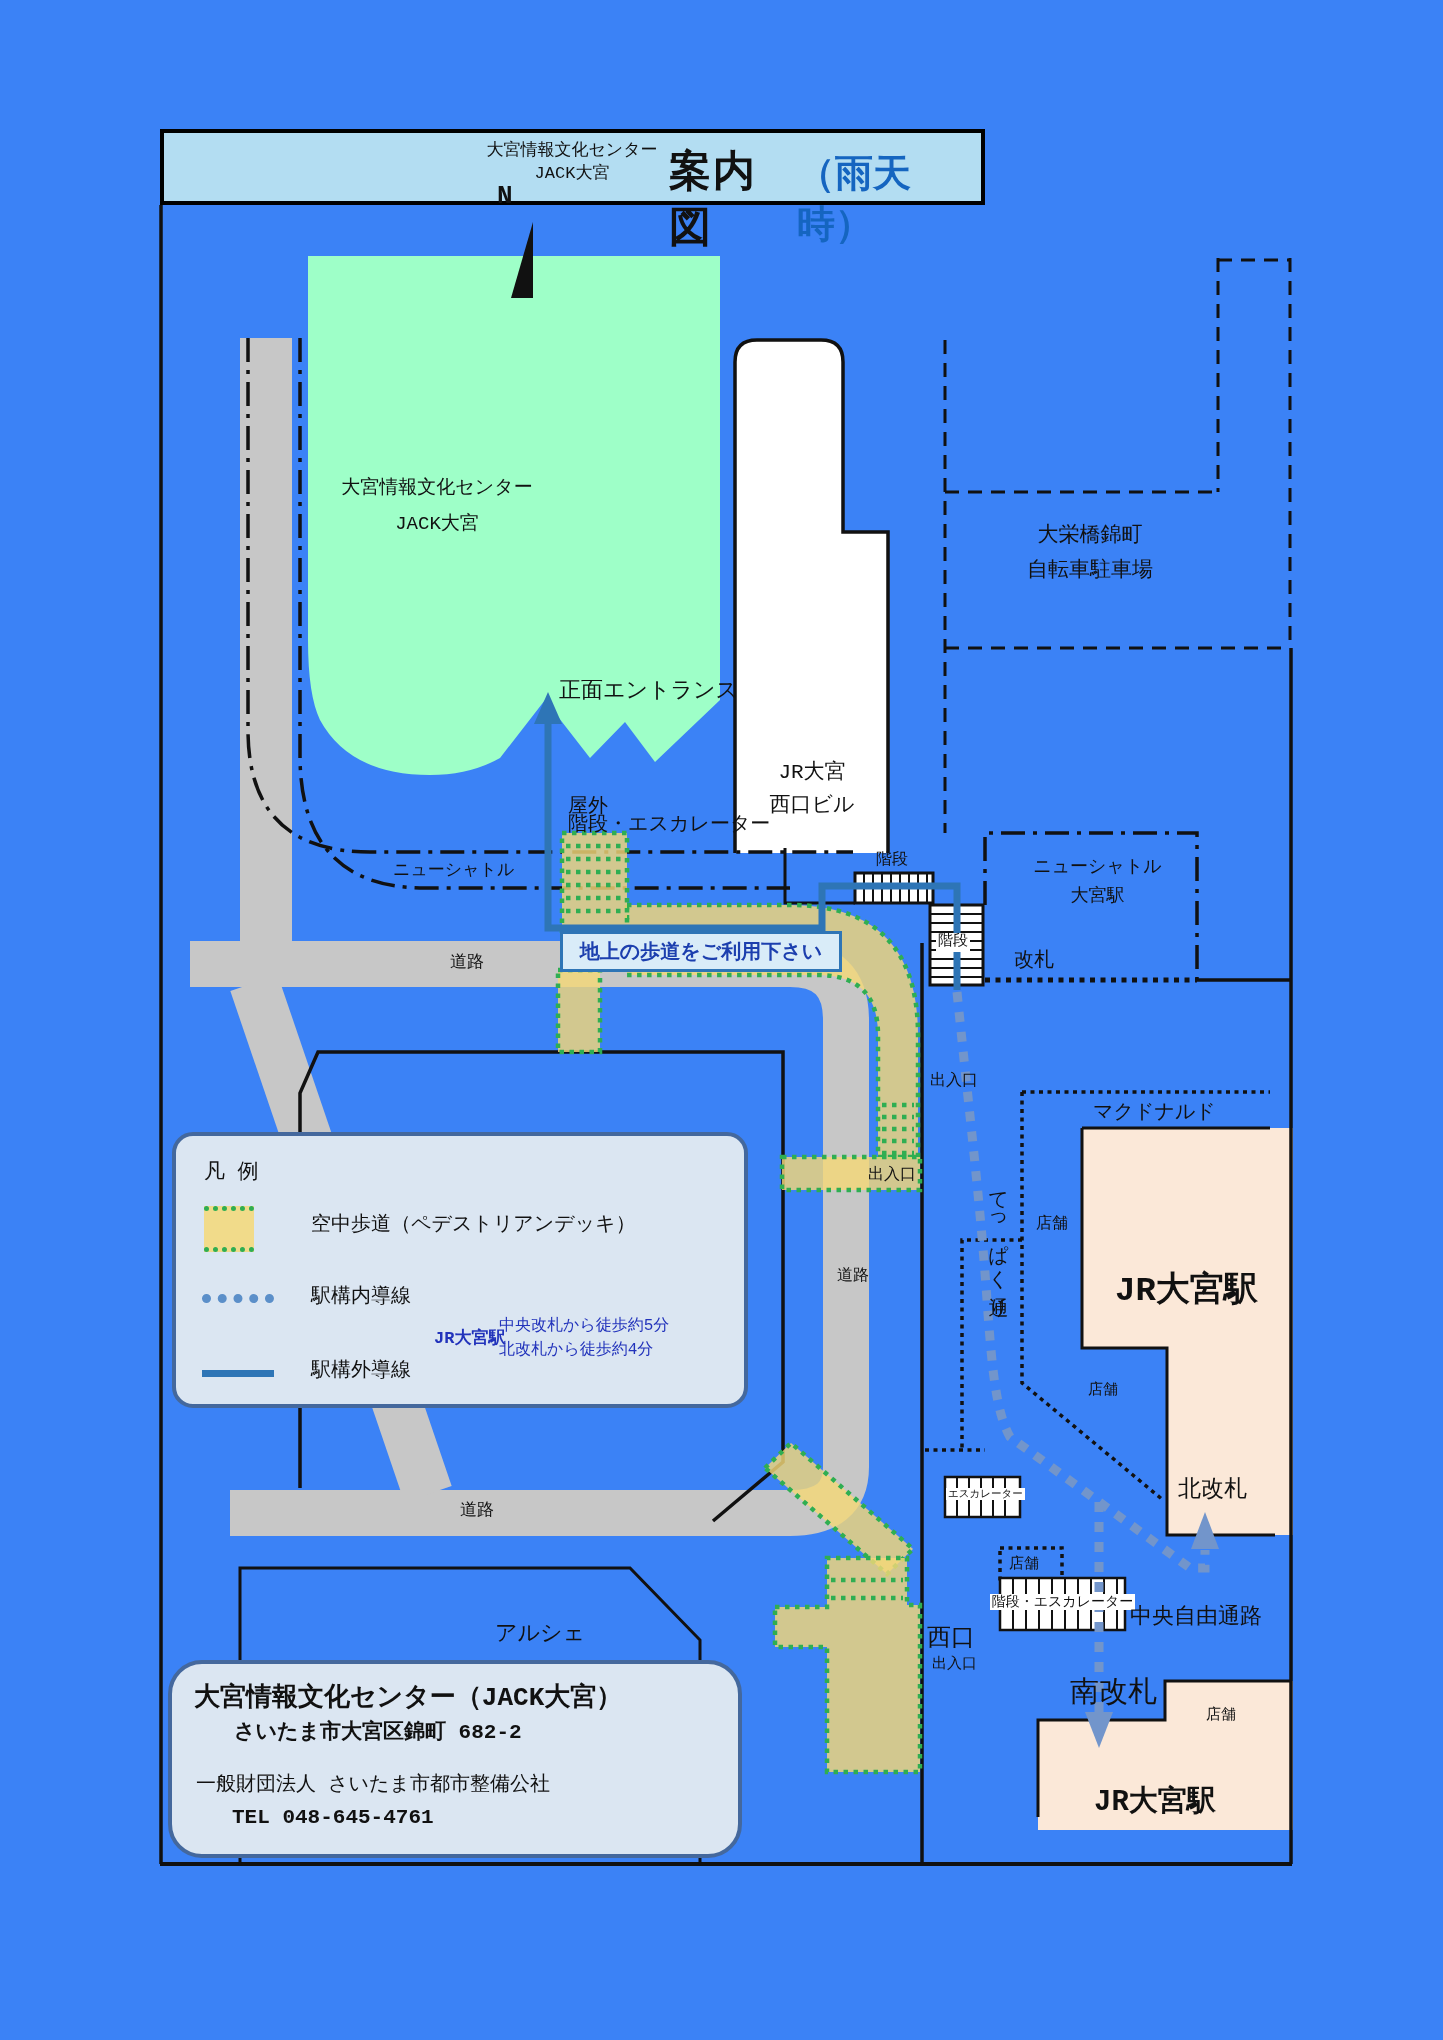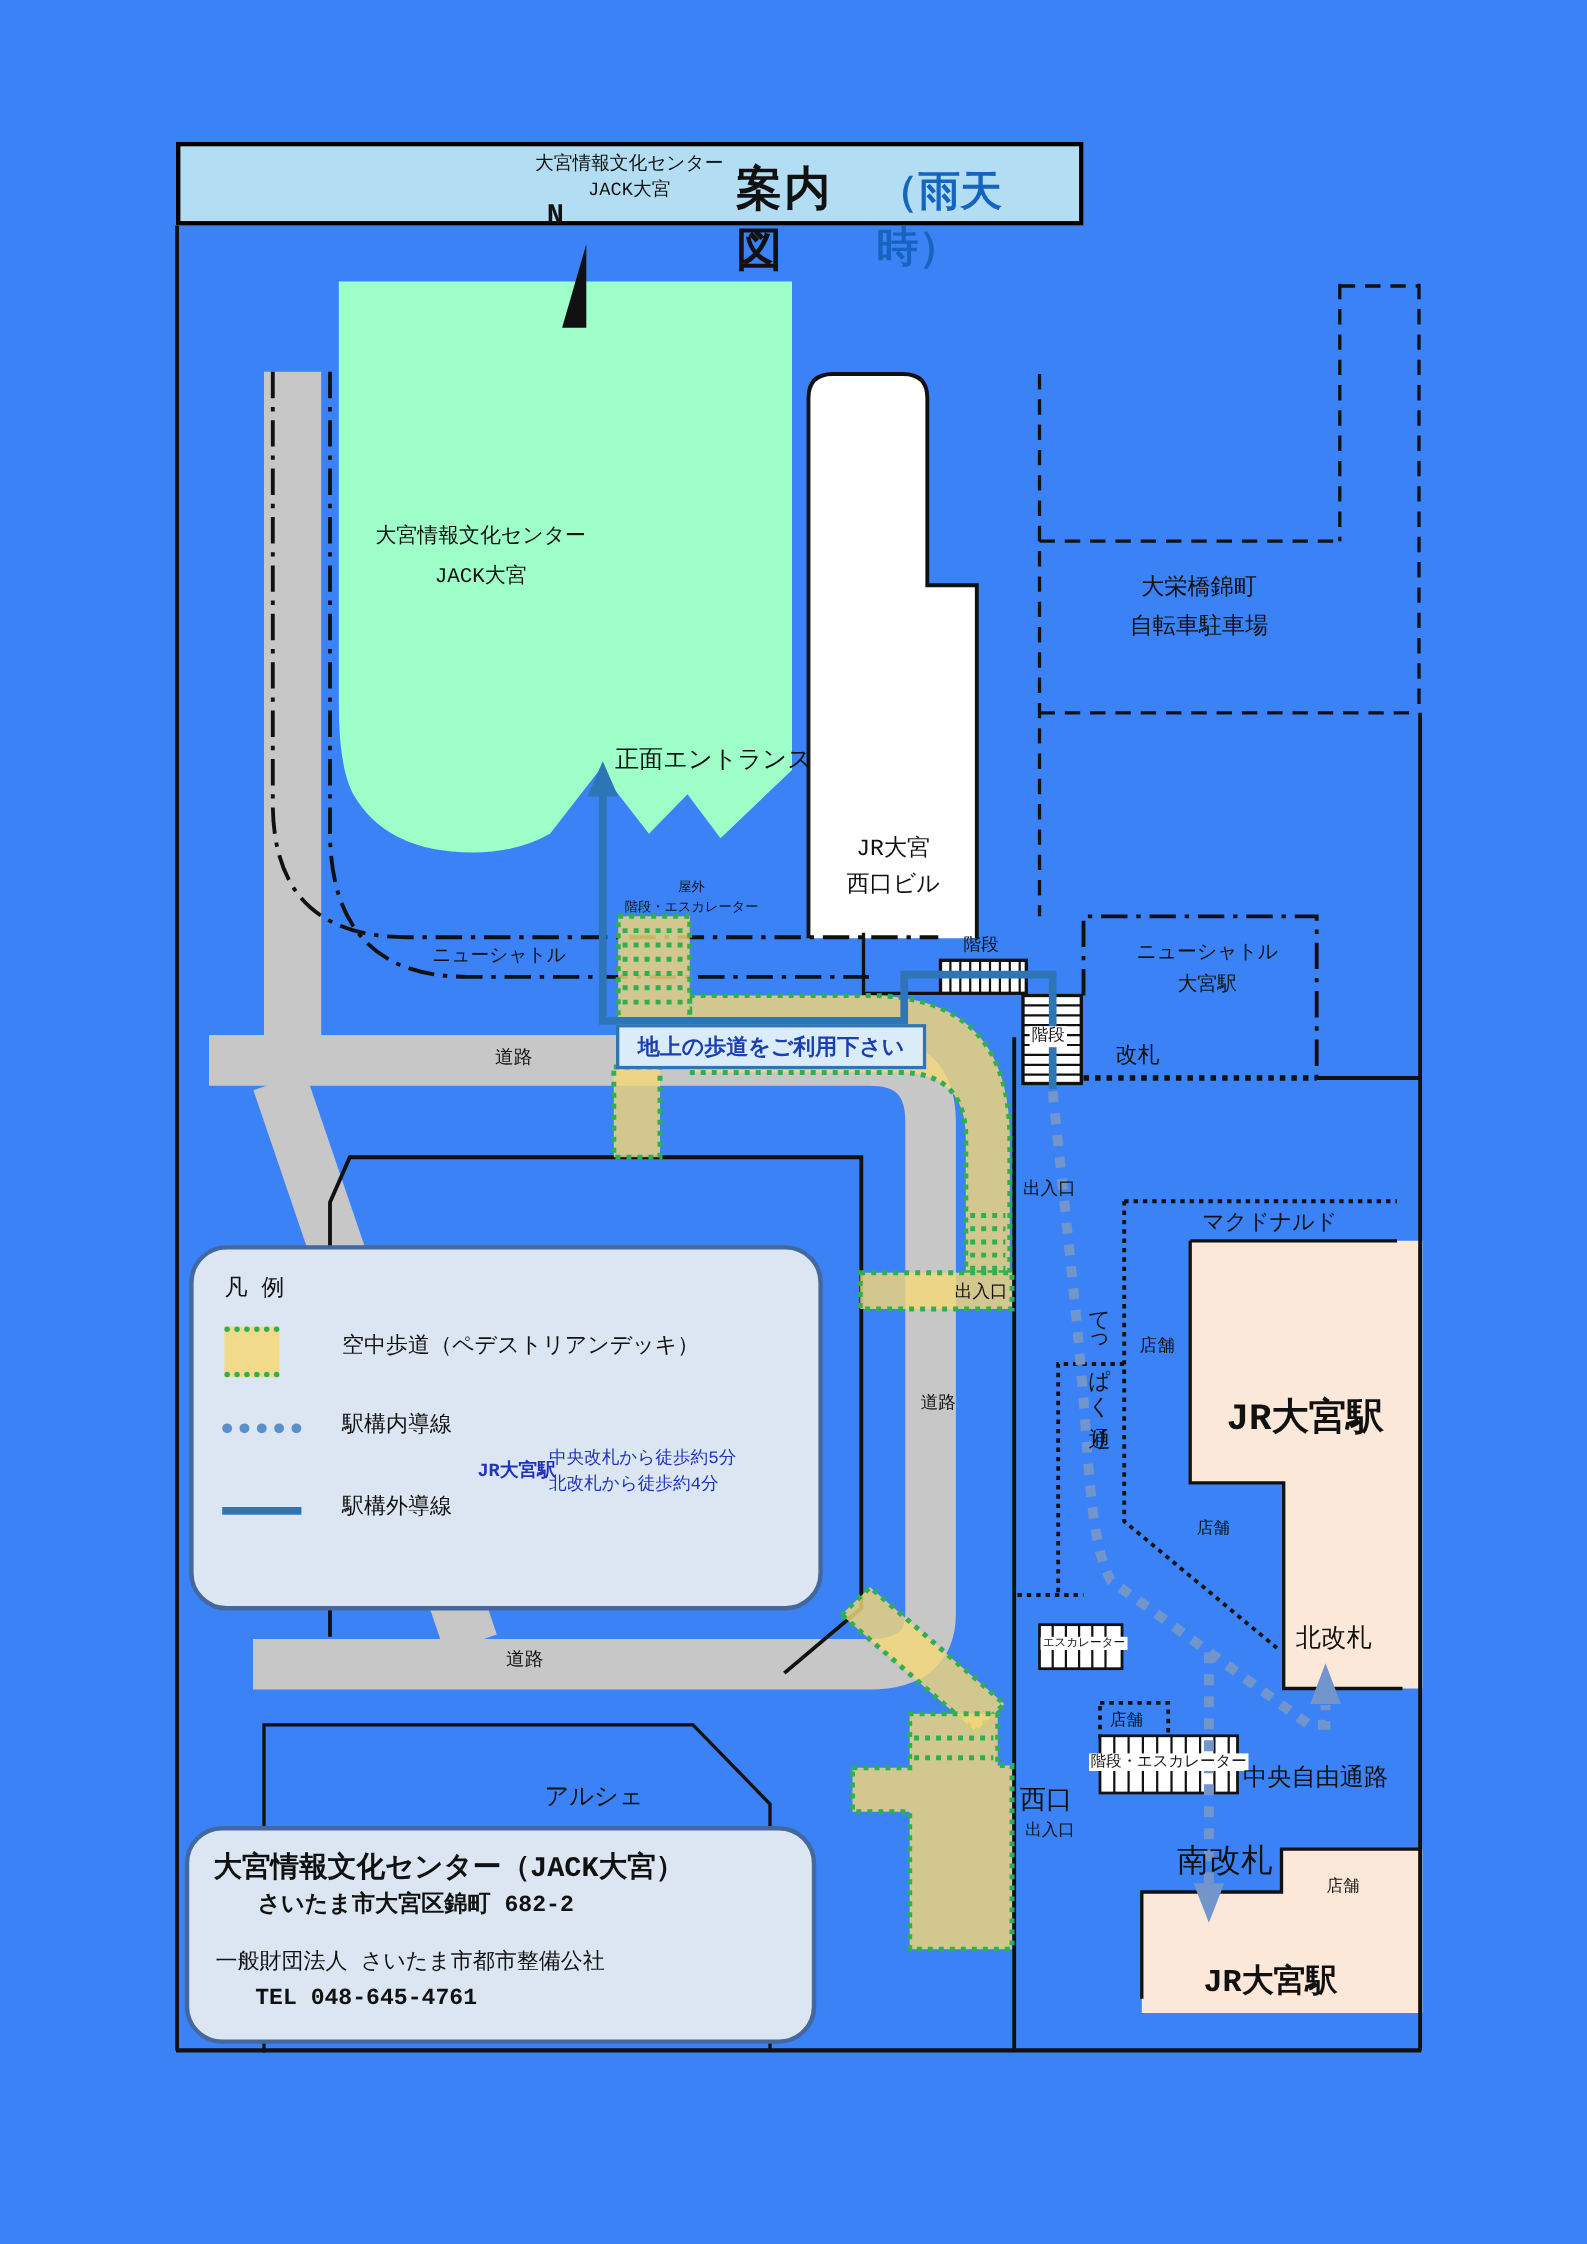--- a/index.html
+++ b/index.html
@@ -164,21 +164,21 @@
   </div>
 
   <div class="lbl" style="left:393px;top:860px;font-size:17px;">ニューシャトル</div>
 
   <div class="lbl ctr" style="left:1025px;top:853px;width:145px;font-size:18px;line-height:29px;">
     <div>ニューシャトル</div>
     <div>大宮駅</div>
   </div>
   <div class="lbl" style="left:1014px;top:948px;font-size:20px;">改札</div>
 
-  <div class="lbl" style="left:568px;top:798px;font-size:12px;line-height:18px;text-align:center;">
+  <div class="lbl" style="left:568px;top:798px;font-size:20px;line-height:18px;">
     <div>屋外</div>
     <div>階段・エスカレーター</div>
   </div>
 
   <div class="lbl" style="left:876px;top:850px;font-size:16px;">階段</div>
   <div class="lbl chip" style="left:936px;top:933px;font-size:15px;">階段</div>
 
   <div class="notice">地上の歩道をご利用下さい</div>
 
   <div class="lbl" style="left:450px;top:952px;font-size:17px;">道路</div>
@@ -209,21 +209,21 @@
   <div class="lbl" style="left:1130px;top:1604px;font-size:22px;">中央自由通路</div>
 
   <div class="lbl" style="left:927px;top:1624px;font-size:24px;">西口</div>
   <div class="lbl" style="left:932px;top:1656px;font-size:15px;">出入口</div>
 
   <div class="lbl" style="left:495px;top:1621px;font-size:22px;">アルシェ</div>
 
   <div class="lbl" style="left:1070px;top:1676px;font-size:29px;">南改札</div>
   <div class="lbl" style="left:1094px;top:1785px;font-size:29px;font-weight:bold;">JR大宮駅</div>
 
-  <div class="panel" style="left:172px;top:1132px;width:576px;height:332px;">
+  <div class="panel" style="left:172px;top:1132px;width:576px;height:276px;border-radius:21px;">
     <div class="lbl" style="left:28px;top:24px;font-size:21px;">凡 例</div>
 
     <div class="swatch-deck"></div>
     <div class="lbl" style="left:135px;top:76px;font-size:20px;">空中歩道（ペデストリアンデッキ）</div>
 
     <div class="swatch-dot"></div>
     <div class="lbl" style="left:135px;top:148px;font-size:20px;">駅構内導線</div>
 
     <div class="lbl blue" style="left:258px;top:192px;font-size:17px;font-weight:bold;">JR大宮駅</div>
     <div class="lbl blue" style="left:323px;top:180px;font-size:16px;">中央改札から徒歩約5分</div>

